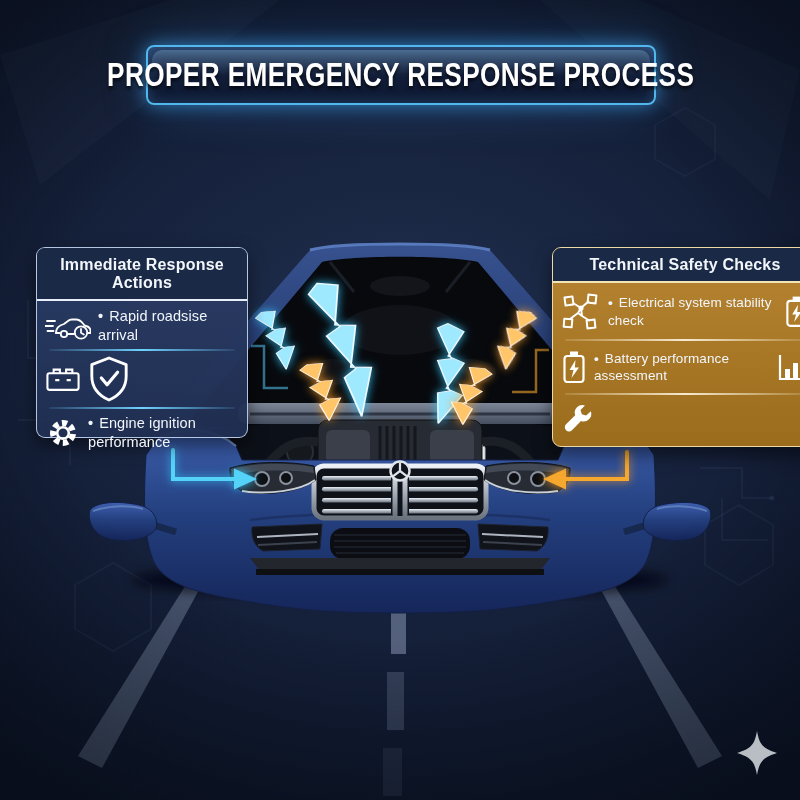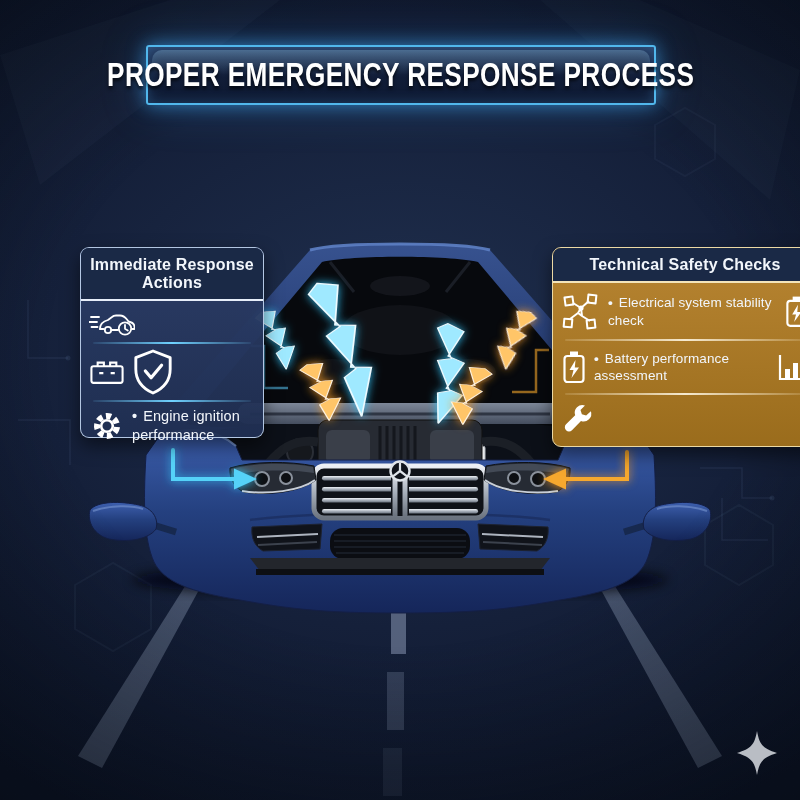--- a/index.html
+++ b/index.html
@@ -12,21 +12,21 @@
   }
   .stage::after{ 
     content:"";position:absolute;inset:0;z-index:2;pointer-events:none;
     background:radial-gradient(80% 65% at 50% 45%, rgba(0,0,0,0) 55%, rgba(4,8,16,.5) 100%);
   }
   .scene{position:absolute;inset:0;z-index:1;}
 
   
   .banner{
     position:absolute;left:146px;top:45px;width:510px;height:60px;z-index:4;
-    border-radius:3px;border:2.5px solid #51b7ec;
+    border-radius:8px;border:2.5px solid #51b7ec;
     background:linear-gradient(180deg,#24375b 0%,#111d38 55%,#0d1830 100%);
     box-shadow:0 0 18px rgba(64,170,250,.6),0 0 46px rgba(64,170,250,.25),inset 0 0 14px rgba(90,180,255,.28);
     display:flex;align-items:center;justify-content:center;
   }
   .banner::before{
     content:"";position:absolute;left:4px;right:4px;top:3px;height:45%;border-radius:10px;
     background:linear-gradient(180deg,rgba(170,225,255,.28),rgba(170,225,255,0));
   }
   .banner-text{
     position:relative;color:#fff;font-weight:700;font-size:27px;letter-spacing:.4px;
@@ -41,23 +41,23 @@
     background:var(--navy_header);color:var(--text_light);
     font-weight:700;font-size:16px;text-align:center;padding:8px 4px 7px;
     border-radius:8px 8px 0 0;letter-spacing:.2px;transform-origin:top;
   }
   .panel .rows{flex:1;display:flex;flex-direction:column;justify-content:space-evenly;padding:2px 0 4px;}
   .row{display:flex;align-items:center;gap:7px;padding:4px 8px;}
   .row .ic{flex:0 0 auto;display:flex;align-items:center;justify-content:center;}
   .row .txt{flex:1;color:var(--text_light);line-height:1.28;white-space:pre-line;font-weight:500;letter-spacing:.1px;}
   .blt{margin-right:6px;font-weight:700;}
 
-  .panel-left{left:36px;top:247px;width:184px;height:191px;
+  .panel-left{left:36px;top:247px;width:212px;height:191px;
     background:linear-gradient(180deg,rgba(44,62,104,.96),rgba(32,47,82,.96));
-    border:1.5px solid rgba(205,225,250,.85);margin-left:44px;}
+    border:1.5px solid rgba(205,225,250,.85);}
   .panel-left header{border-bottom:2px solid #e7eef9;}
   .panel-left .txt{font-size:14.5px;}
   .div-blue{height:2px;margin:1px 12px;border-radius:2px;
     background:linear-gradient(90deg,rgba(105,200,255,.1),#6fd2ff 50%,rgba(105,200,255,.1));}
 
   .panel-right{left:552px;top:247px;width:266px;height:200px;
     background:linear-gradient(180deg,var(--orange_panel_top),var(--orange_panel_bottom));
     border:1.5px solid #ecd9a4;}
   .panel-right header{border-bottom:2px solid #f3e4ba;}
   .panel-right .txt{font-size:13.5px;}
@@ -261,20 +261,21 @@
             <path d="M2,10 h8 M0,15 h8 M2.5,20 h6"></path>
             <path d="M11,22 c0,-5 4,-8 8,-9 l4,-3 c1,-1 2,-1.5 4,-1.5 h4 c3,0 5,1.5 7,4 l1.5,2 c4,.8 6,2.5 6,5.5 v2 h-3"></path>
             <path d="M11,22 h3.5"></path>
                 <circle cx="19" cy="23" r="3.2"></circle>
                 <path d="M22.5,23 h6.5"></path>
             <circle cx="36" cy="21.5" r="6.2" fill="#24365c"></circle>
                 <path d="M36,18 v3.8 l2.8,1.7"></path>
           </g>
             </svg>
         </span>
+        <span class="txt"><b class="blt">•</b><span>Rapid roadsise arrival</span></span>
       </div>
       <div class="div-blue"></div>
       <div class="row">
         <span class="ic">
           <svg width="36" height="27" viewBox="0 0 34 26">
               <g stroke="#fff" stroke-width="2" fill="none">
             <rect x="2" y="7" width="30" height="16" rx="2"></rect>
             <path d="M8,7 v-3.5 h6 v3.5 M20,7 v-3.5 h6 v3.5"></path>
             <path d="M9.5,13.5 h4 M20.5,13.5 h4" stroke-width="2.2"></path>
           </g>

